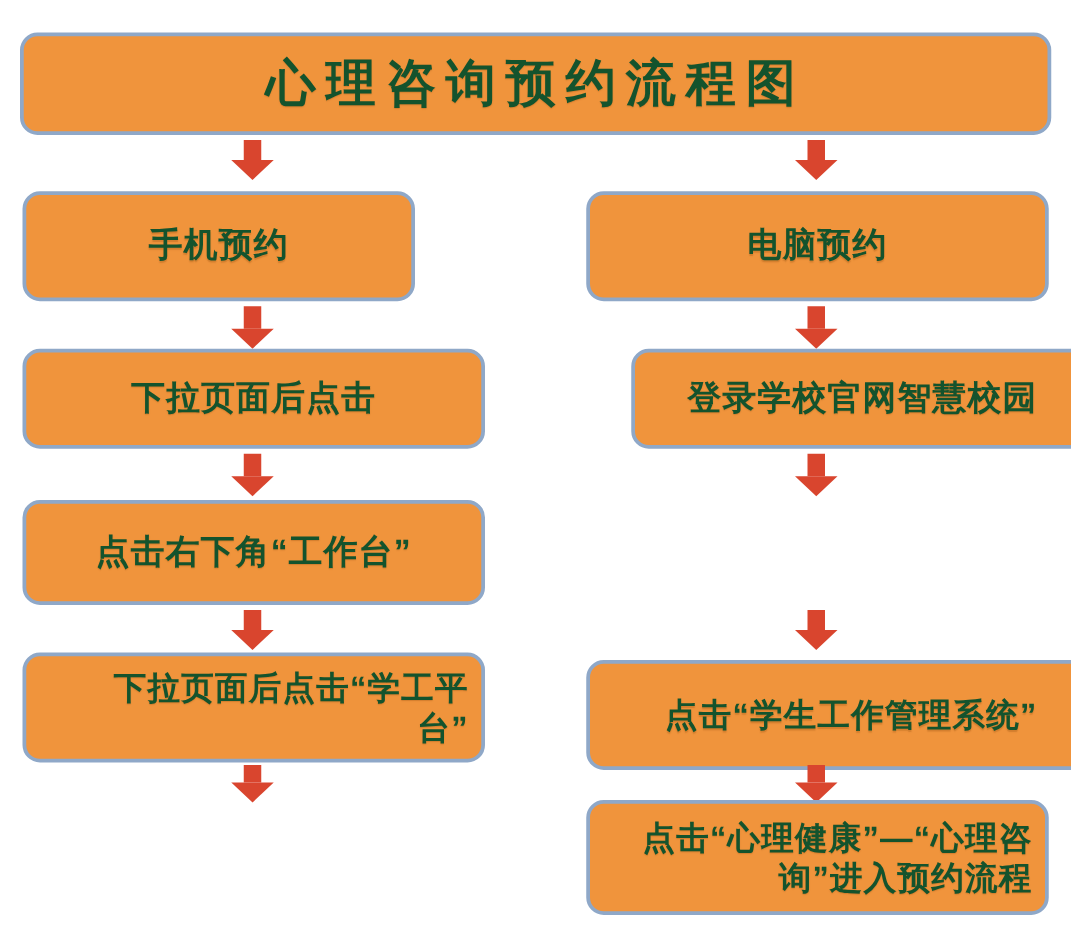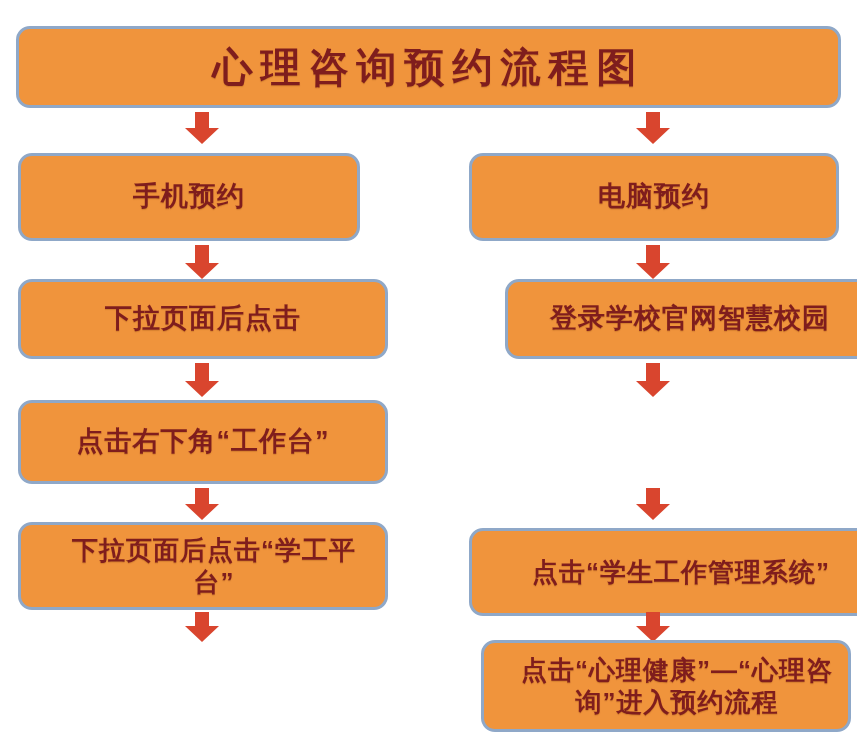--- a/index.html
+++ b/index.html
@@ -21,22 +21,22 @@
   }
   .box {
     position: absolute;
     box-sizing: border-box;
     background: #F0943C;
     border: 3px solid #8FA8C8;
     border-radius: 14px;
     display: flex;
     align-items: center;
     justify-content: center;
-    text-align: center;
-    color: #7f1d1d;
+    text-align: right;
+    color: #14532d;
     font-weight: bold;
     letter-spacing: 1px;
     line-height: 1.25;
     padding: 4px 10px;
     text-shadow: 0 1px 1px rgba(120,60,0,0.25);
   }
   .title-box {
     font-size: 40px;
     letter-spacing: 8px;
   }
@@ -75,21 +75,21 @@
 
   <div class="arrow" style="left:185px; top:112px;">
     <div class="shaft" style="height:16px;"></div>
     <div class="head"></div>
   </div>
   <div class="arrow" style="left:636px; top:112px;">
     <div class="shaft" style="height:16px;"></div>
     <div class="head"></div>
   </div>
 
-  <div class="box step-box" style="left:18px; top:153px; width:342px; height:88px;">手机预约</div>
+  <div class="box step-box" style="left:18px; top:153px; width:314px; height:88px;">手机预约</div>
 
   <div class="arrow" style="left:185px; top:245px;">
     <div class="shaft" style="height:18px;"></div>
     <div class="head"></div>
   </div>
 
   <div class="box step-box" style="left:18px; top:279px; width:370px; height:80px;">下拉页面后点击</div>
 
   <div class="arrow" style="left:185px; top:363px;">
     <div class="shaft" style="height:18px;"></div>
@@ -131,15 +131,15 @@
     <div class="head"></div>
   </div>
 
   <div class="box step-box small" style="left:469px; top:528px; width:402px; height:88px;">点击“学生工作管理系统”</div>
 
   <div class="arrow" style="left:636px; top:612px;">
     <div class="shaft" style="height:14px;"></div>
     <div class="head"></div>
   </div>
 
-  <div class="box step-box small" style="left:469px; top:640px; width:370px; height:92px;margin-left:12px;">点击“心理健康”—“心理咨询”进入预约流程</div>
+  <div class="box step-box small" style="left:469px; top:640px; width:370px; height:92px;">点击“心理健康”—“心理咨询”进入预约流程</div>
 
 </div>
 
 </body></html>

